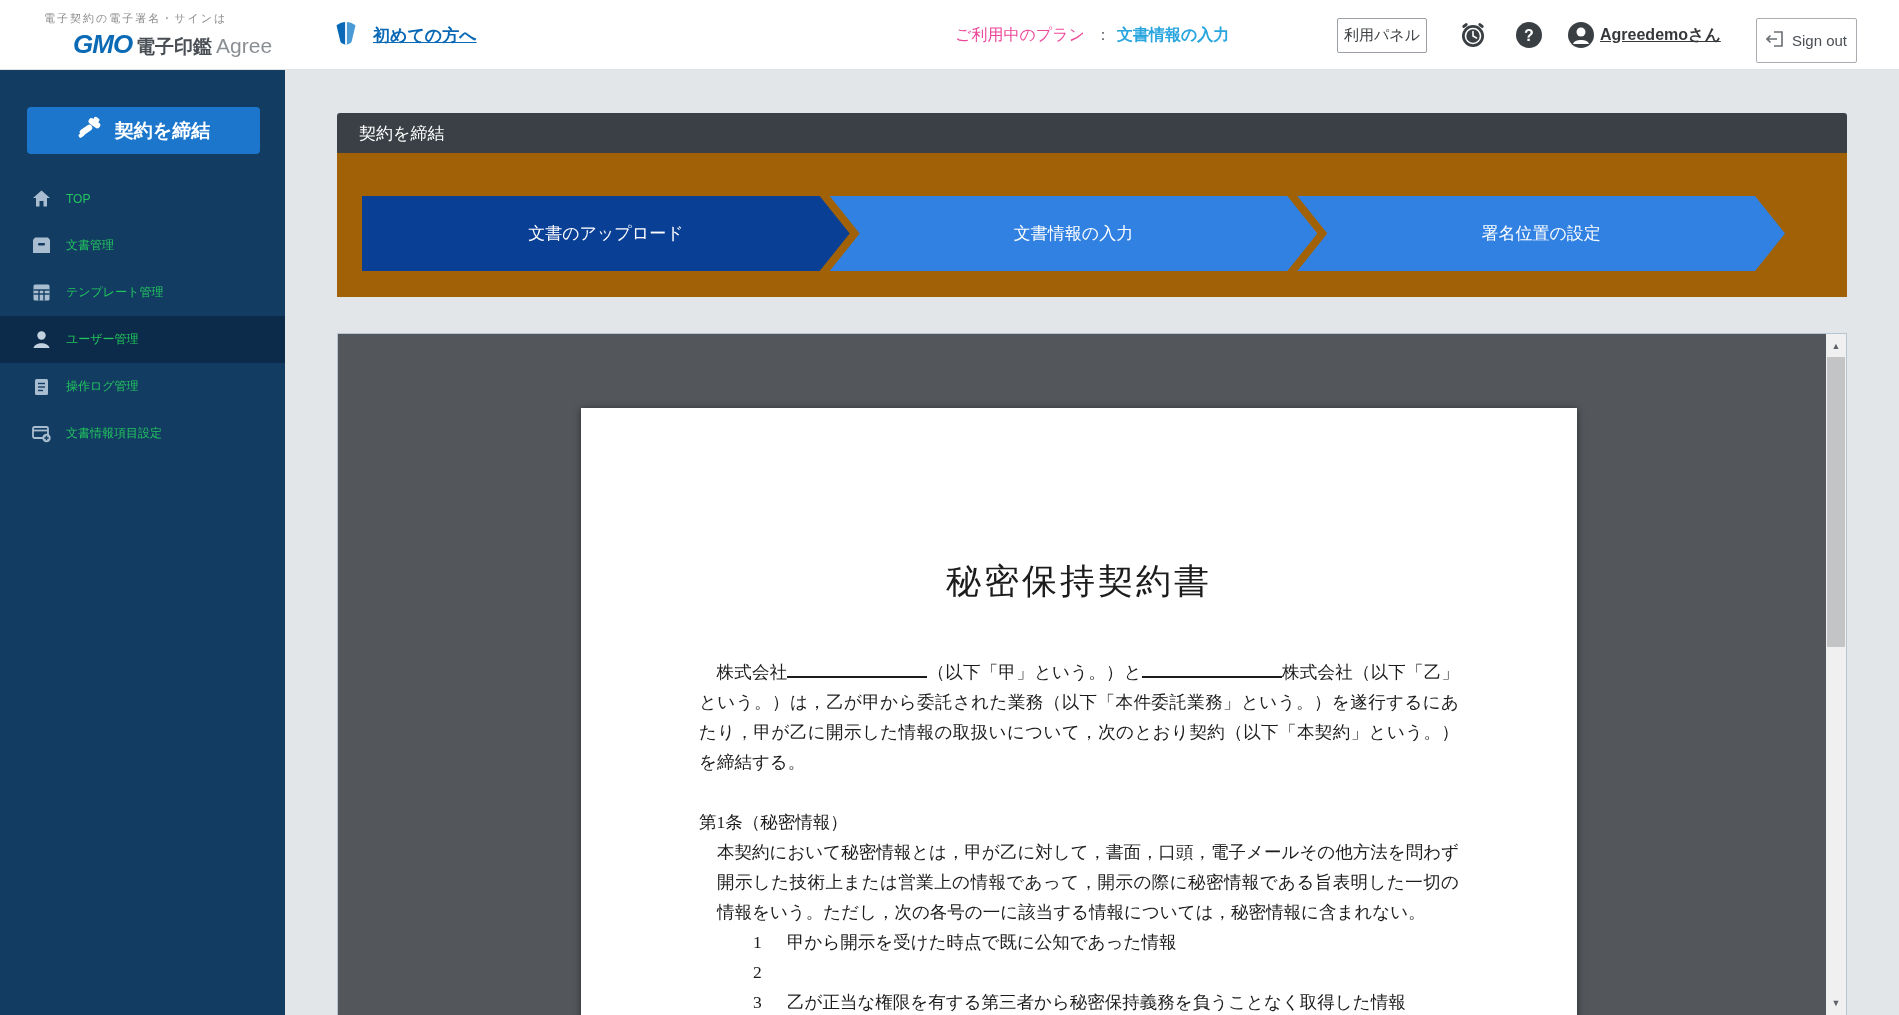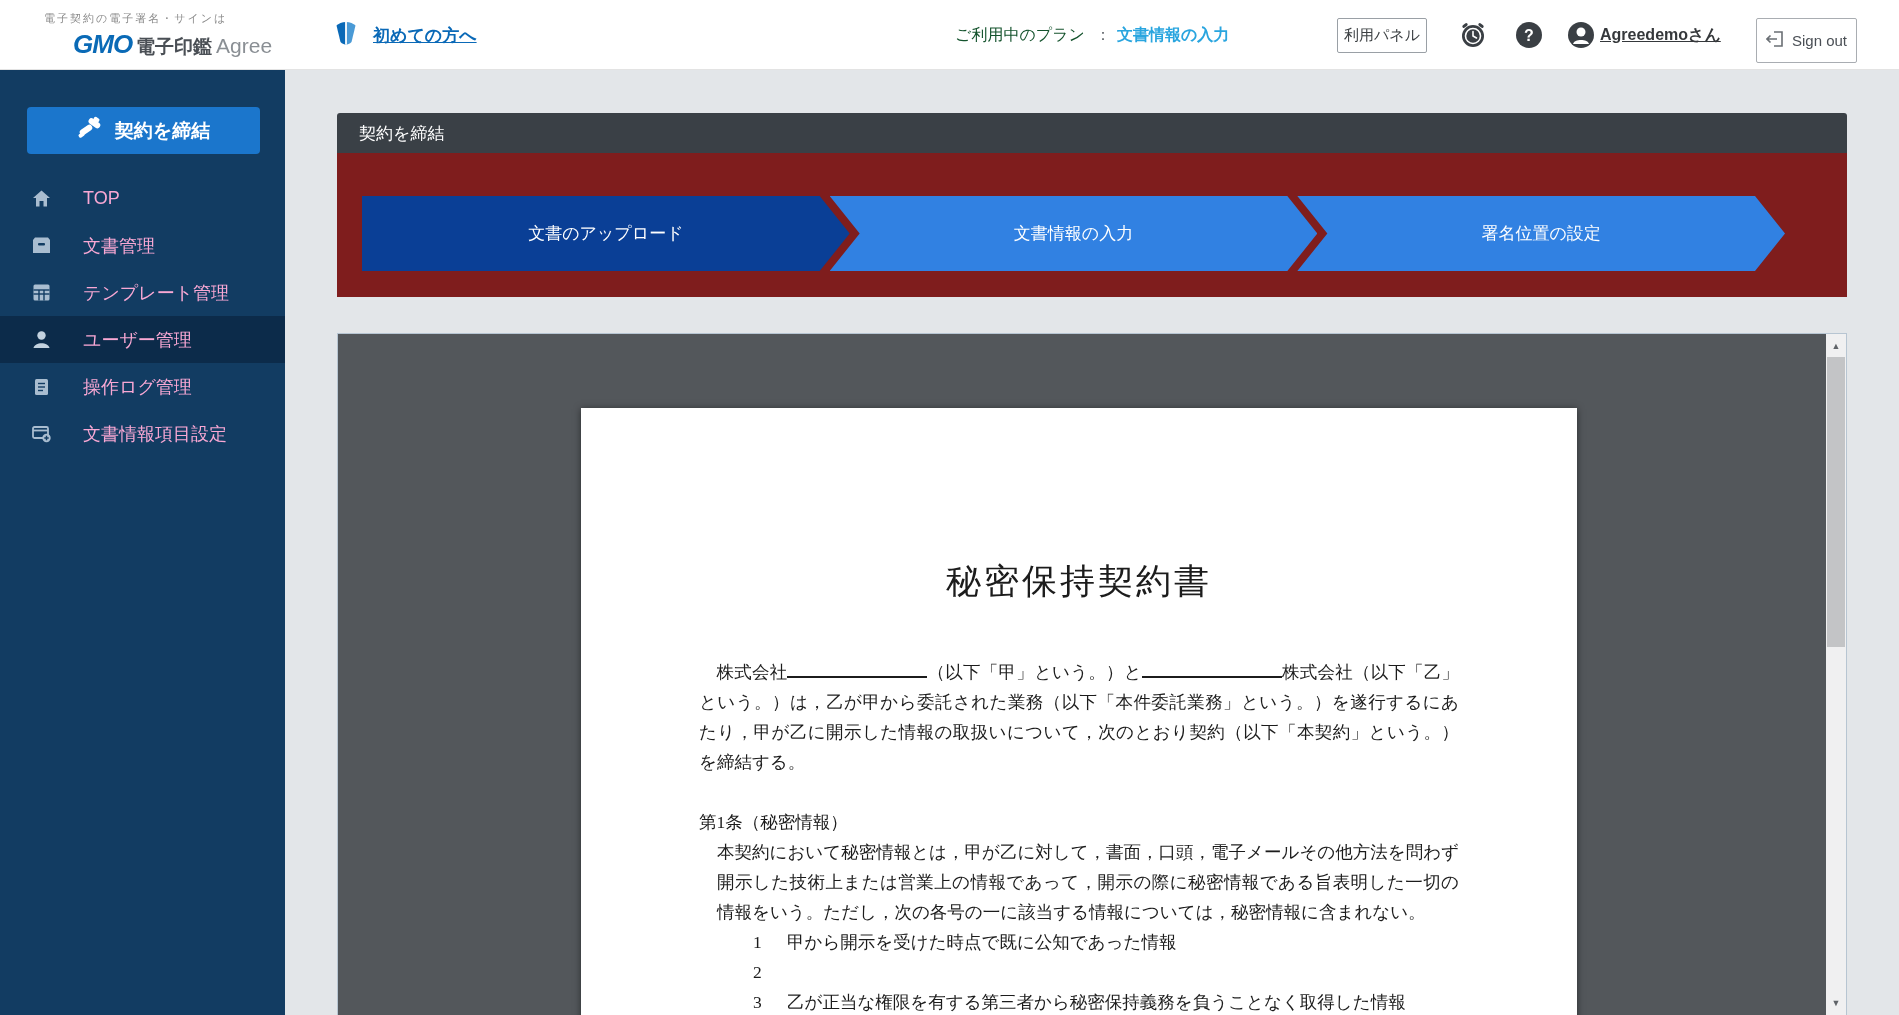--- a/index.html
+++ b/index.html
@@ -13,51 +13,51 @@
   .logo-tag { font-size:11px; letter-spacing:2px; color:#8b8b8b; }
   .logo-line { margin-top:3px; white-space:nowrap; }
   .logo-gmo { font-size:26px; font-weight:bold; font-style:italic; color:#0a6ab6; letter-spacing:-1px;margin-left:29px; }
   .logo-prod { font-size:19px; font-weight:bold; color:#4a4f55; margin-left:4px; }
   .logo-agree { font-size:21px; color:#8a8f94; margin-left:4px; }
 
   .beginner { position:absolute; left:335px; top:0; height:70px; display:flex; align-items:center; gap:16px; cursor:pointer; }
   .beginner-label { font-size:17px; font-weight:bold; color:#0a69b7; text-decoration:underline; }
 
   .plan { position:absolute; left:955px; top:0; height:70px; display:flex; align-items:center; font-size:16px; }
-  .plan-label { color:#14532d; }
+  .plan-label { color:#ec4899; }
   .plan-sep { color:#666b70; margin:0 6px 0 10px; }
   .plan-name { color:#29a5df; font-weight:bold; }
 
   .panel-btn { position:absolute; left:1337px; top:18px; width:90px; height:35px; background:#fff;
                border:1px solid #9aa0a6; border-radius:2px; font-size:15px; color:#3c4043;
                display:flex; align-items:center; justify-content:center; cursor:pointer; }
 
   .hicon { position:absolute; top:20px; width:30px; height:30px; cursor:pointer; }
   .user-name { position:absolute; left:1600px; top:0; height:70px; display:flex; align-items:center;
                font-size:16px; font-weight:bold; color:#35383b; text-decoration:underline; cursor:pointer; }
   .signout-btn { position:absolute; left:1756px; top:18px; width:101px; height:45px; background:#fff;
                  border:1px solid #a9adb2; border-radius:2px; display:flex; align-items:center; justify-content:center;
                  gap:8px; font-size:15px; color:#4a4f55; cursor:pointer; }
 
   
   .sidebar { position:absolute; left:0; top:70px; width:285px; height:945px; background:#123c62; }
   .cta { margin:37px 25px 0 27px; height:47px; background:#1b76cc; border-radius:4px; display:flex;
          align-items:center; justify-content:center; gap:12px; color:#fff; font-size:19px; font-weight:bold; cursor:pointer; }
   .nav { margin-top:21px; }
-  .nav-item { height:47px; display:flex; align-items:center; gap:31px; padding-left:31px;
-              color:#f9a8d4; font-size:18px; cursor:pointer; }
+  .nav-item { height:47px; display:flex; align-items:center; gap:14px; padding-left:31px;
+              color:#22c55e; font-size:12px; cursor:pointer; }
   .nav-item.active { background:#0c2b4a; }
   .nav-ico { width:21px; height:21px; flex:0 0 21px; display:flex; align-items:center; justify-content:center; }
 
   
   .main { position:absolute; left:285px; top:70px; width:1614px; height:945px; background:#e3e6e9; }
   .panel { position:absolute; left:52px; top:43px; width:1510px; }
   .panel-head { height:40px; background:#3a4046; border-radius:3px 3px 0 0; color:#fff; font-size:17px;
                 display:flex; align-items:center; padding-left:22px; }
-  .panel-body { background:#7f1d1d; height:144px; position:relative; }
+  .panel-body { background:#a16207; height:144px; position:relative; }
   .steps { position:absolute; left:25px; top:43px; width:1423px; height:75px; display:flex; }
   .step { flex:1; display:flex; align-items:center; justify-content:center; color:#fff; font-size:17px;
           background:#3181e2; cursor:pointer;
           clip-path:polygon(0 0, calc(100% - 30px) 0, 100% 50%, calc(100% - 30px) 100%, 0 100%, 30px 50%); }
   .step + .step { margin-left:-20px; }
   .step.first { background:#0a3f96;
           clip-path:polygon(0 0, calc(100% - 30px) 0, 100% 50%, calc(100% - 30px) 100%, 0 100%); }
 
   
   .preview { position:absolute; left:52px; top:263px; width:1510px; height:682px; background:#53575b;

